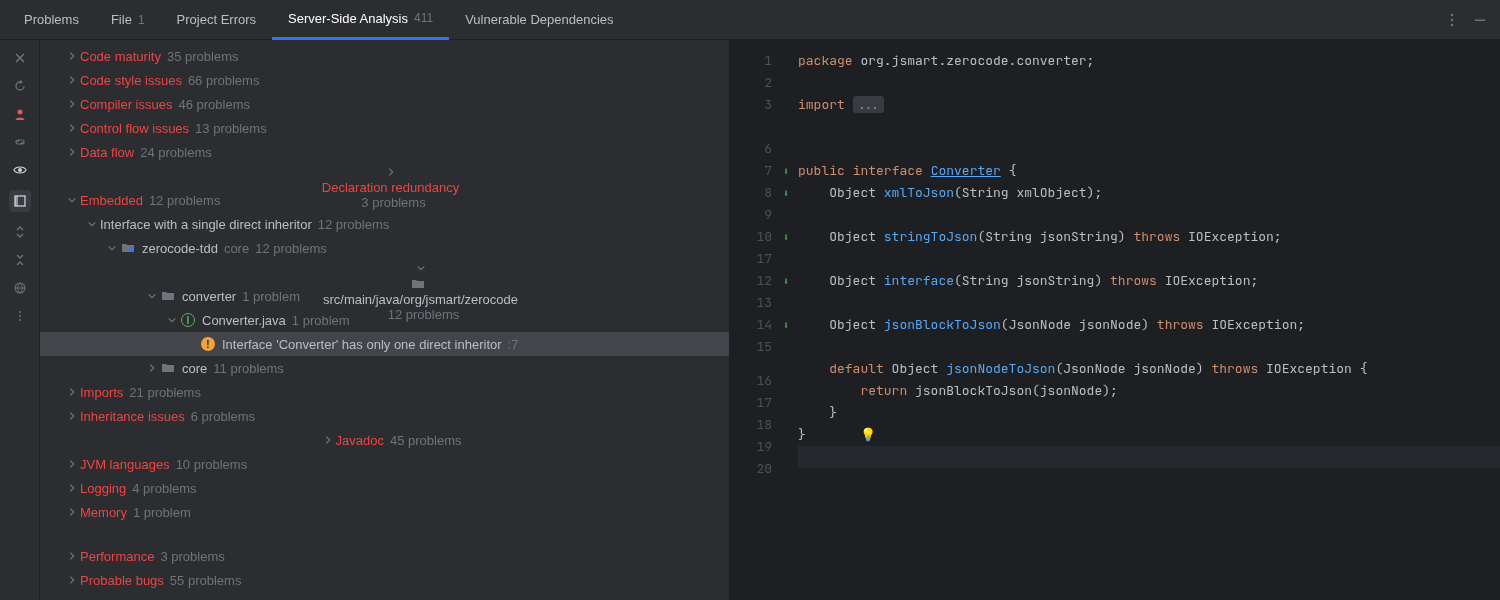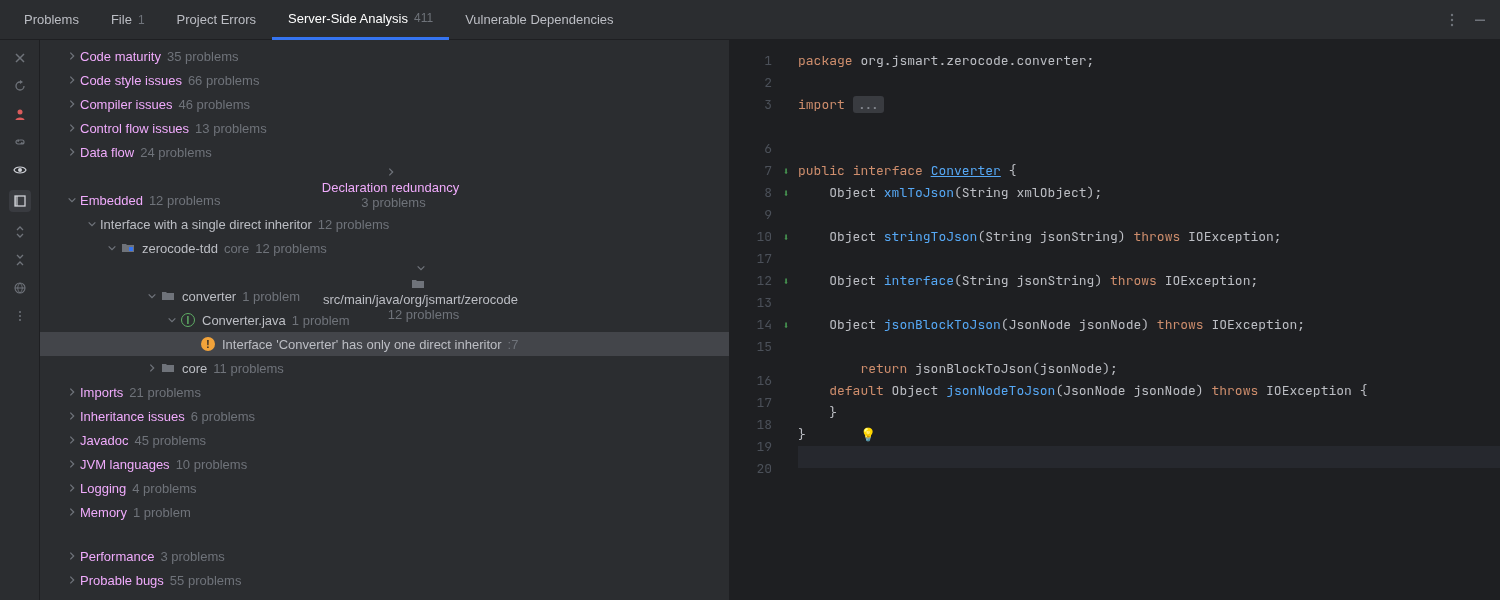--- a/index.html
+++ b/index.html
@@ -16,21 +16,21 @@
   .gutter-col { width:40px; background:#2b2d30; display:flex; flex-direction:column; align-items:center; padding-top:10px; gap:12px; border-right:1px solid #1e1f22;}
   .gutter-col .gicon { width:16px; height:16px; color:#6f737a; cursor:pointer; display:flex; align-items:center; justify-content:center;}
   .gicon.accent { color:#db5c5c; }
   .gicon.on { color:#ced0d6; }
   .gicon.on2 { color:#ced0d6; }
   .gicon.on2.box { background:#393b40; border-radius:4px; padding:3px; width:22px; height:22px;}
   .tree-pane { width:690px; background:#2b2d30; overflow-y:auto; padding-top:4px; border-right:1px solid #1e1f22;}
   .tree-row { display:flex; align-items:center; height:24px; cursor:pointer; padding-right:12px;}
   .tree-row.selected { background:#43454a; }
   .chev { width:16px; height:16px; display:flex; align-items:center; justify-content:center; color:#6f737a; flex-shrink:0;}
-  .tree-label { color:#f0abfc; font-weight:500;}
+  .tree-label { color:#ef4444; font-weight:500;}
   .tree-count { color:#6f737a; margin-left:6px;}
   .tree-icon { width:16px; height:16px; margin-right:6px; display:inline-flex; align-items:center; justify-content:center; flex-shrink:0;}
   .tree-text { color:#bcbec4; }
   .editor-pane { flex:1; display:flex; background:#1e1f22; font-family:"JetBrains Mono",Menlo,Consolas,monospace; font-size:13px; }
   .lnums { width:48px; text-align:right; padding:10px 6px 0 0; color:#4b5059; line-height:22px;}
   .gutter2 { width:16px; padding-top:10px; line-height:22px; color:#499c54; text-align:center;}
   .code { flex:1; padding:10px 0 0 4px; line-height:22px; color:#bcbec4;}
   .code-line { white-space:pre; height:22px;}
   .kw { color:#cf8e6d; }
   .fn { color:#56a8f5; }
@@ -305,21 +305,21 @@
         </div>
         <div class="tree-row" style="padding-left: 24px;">
           <span class="chev">
             <svg width="10" height="10" viewBox="0 0 12 12">
               <path d="M4 2 L8 6 L4 10" stroke="currentColor" stroke-width="1.5" fill="none" transform=""></path>
             </svg>
           </span>
           <span class="tree-label">Inheritance issues</span>
           <span class="tree-count">6 problems</span>
         </div>
-        <div class="tree-row" style="padding-left: 24px;">
+        <div class="tree-row" style="padding-left: 24px; justify-content: center;">
           <span class="chev">
             <svg width="10" height="10" viewBox="0 0 12 12">
               <path d="M4 2 L8 6 L4 10" stroke="currentColor" stroke-width="1.5" fill="none" transform=""></path>
             </svg>
           </span>
           <span class="tree-label">Javadoc</span>
           <span class="tree-count">45 problems</span>
         </div>
         <div class="tree-row" style="padding-left: 24px;">
           <span class="chev">
@@ -428,21 +428,21 @@
         <div class="code-line"></div>
         <div class="code-line"><span class="kw">public</span> <span class="kw">interface</span> <span class="fn u">Converter</span><span> {</span></div>
         <div class="code-line"><span>    Object </span><span class="fn">xmlToJson</span><span>(String xmlObject);</span></div>
         <div class="code-line"></div>
         <div class="code-line"><span>    Object </span><span class="fn">stringToJson</span><span>(String jsonString) </span><span class="kw">throws</span><span> IOException;</span></div>
         <div class="code-line"></div>
         <div class="code-line"><span>    Object </span><span class="fn">interface</span><span>(String jsonString) </span><span class="kw">throws</span><span> IOException;</span></div>
         <div class="code-line"></div>
         <div class="code-line"><span>    Object </span><span class="fn">jsonBlockToJson</span><span>(JsonNode jsonNode) </span><span class="kw">throws</span><span> IOException;</span></div>
         <div class="code-line"></div>
+        <div class="code-line"><span>    </span><span class="kw">default</span><span> Object </span><span class="fn">jsonNodeToJson</span><span>(JsonNode jsonNode) </span><span class="kw">throws</span><span> IOException {</span></div>
         <div class="code-line"><span>        </span><span class="kw">return</span><span> jsonBlockToJson(jsonNode);</span></div>
-        <div class="code-line"><span>    </span><span class="kw">default</span><span> Object </span><span class="fn">jsonNodeToJson</span><span>(JsonNode jsonNode) </span><span class="kw">throws</span><span> IOException {</span></div>
         <div class="code-line"><span>    }</span></div>
         <div class="code-line"><span>}</span>       <span class="bulb">💡</span></div>
         <div class="code-line" style="background:#26282e;"> </div>
       </div>
     </div>
   </div>
 </div>
 
 </body></html>

